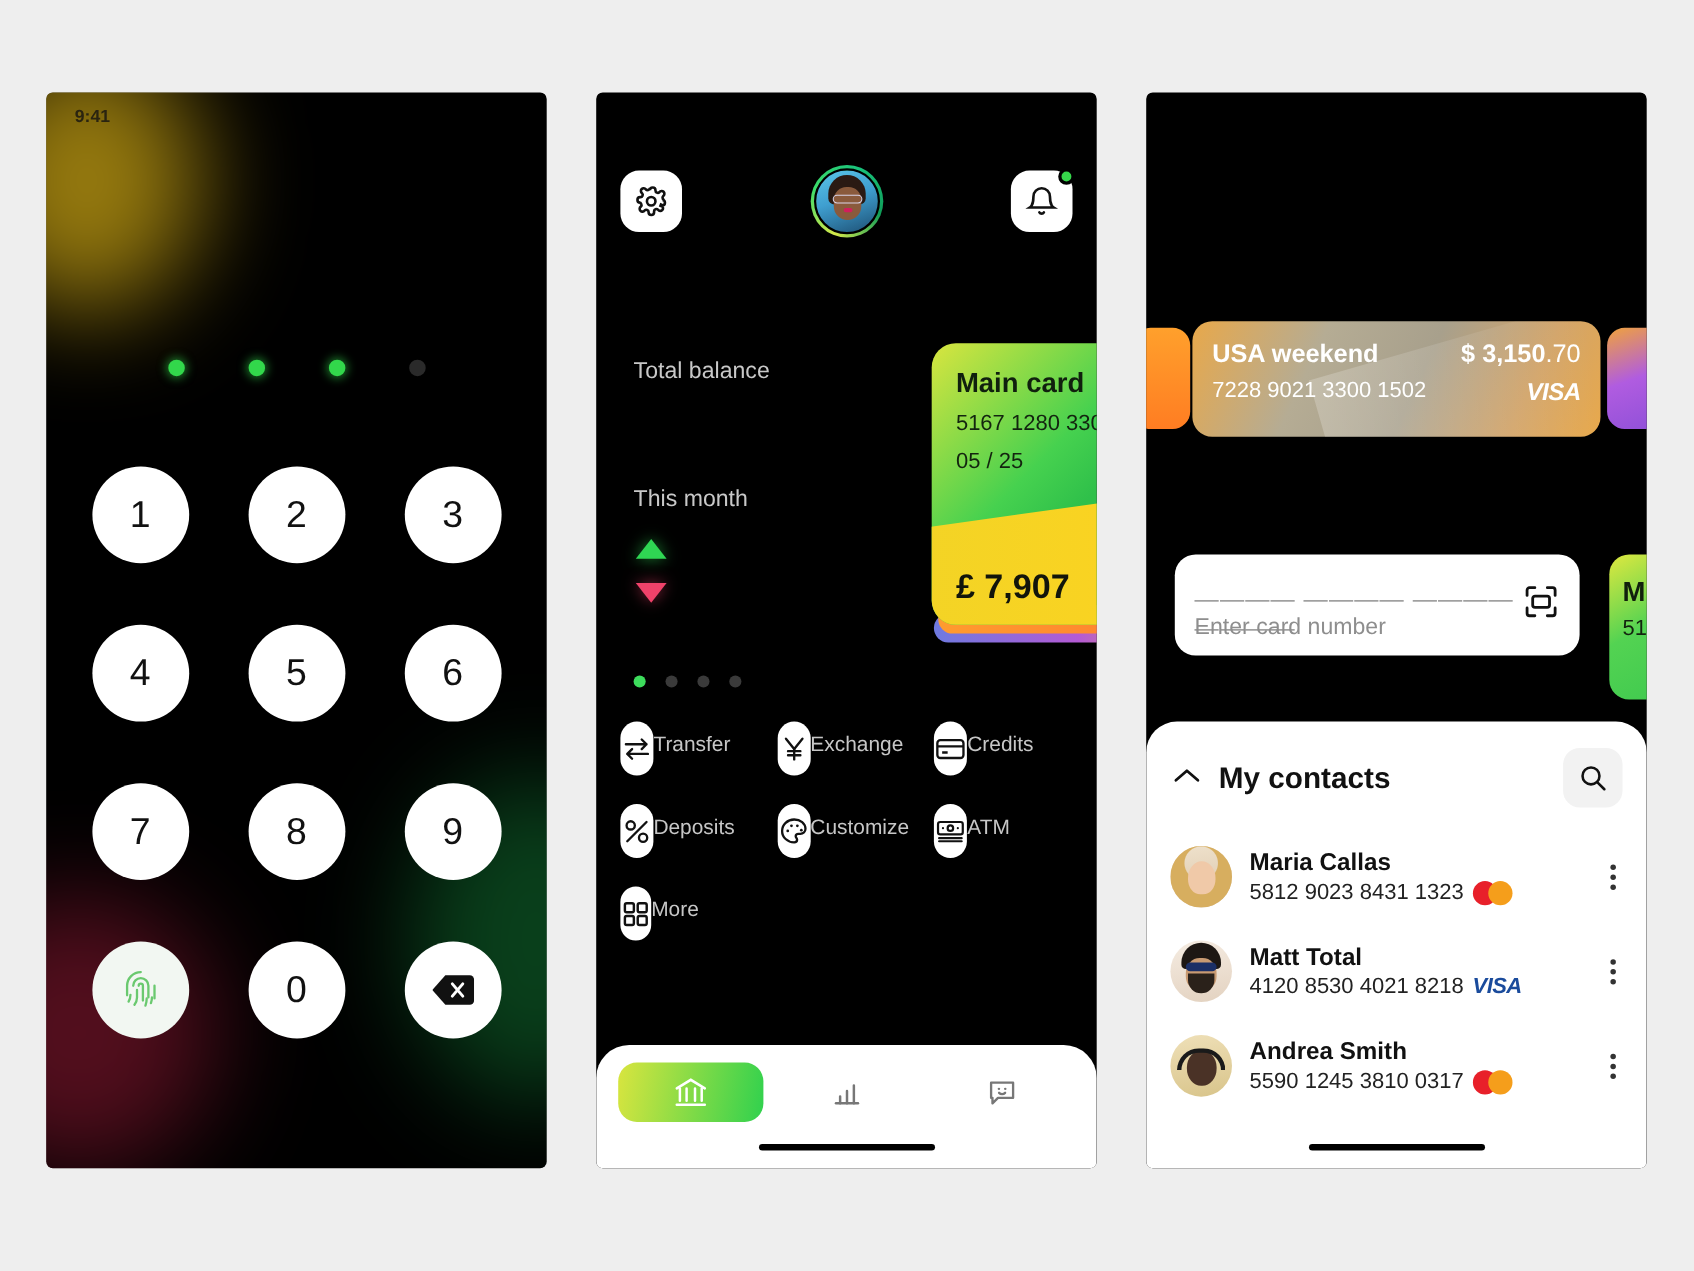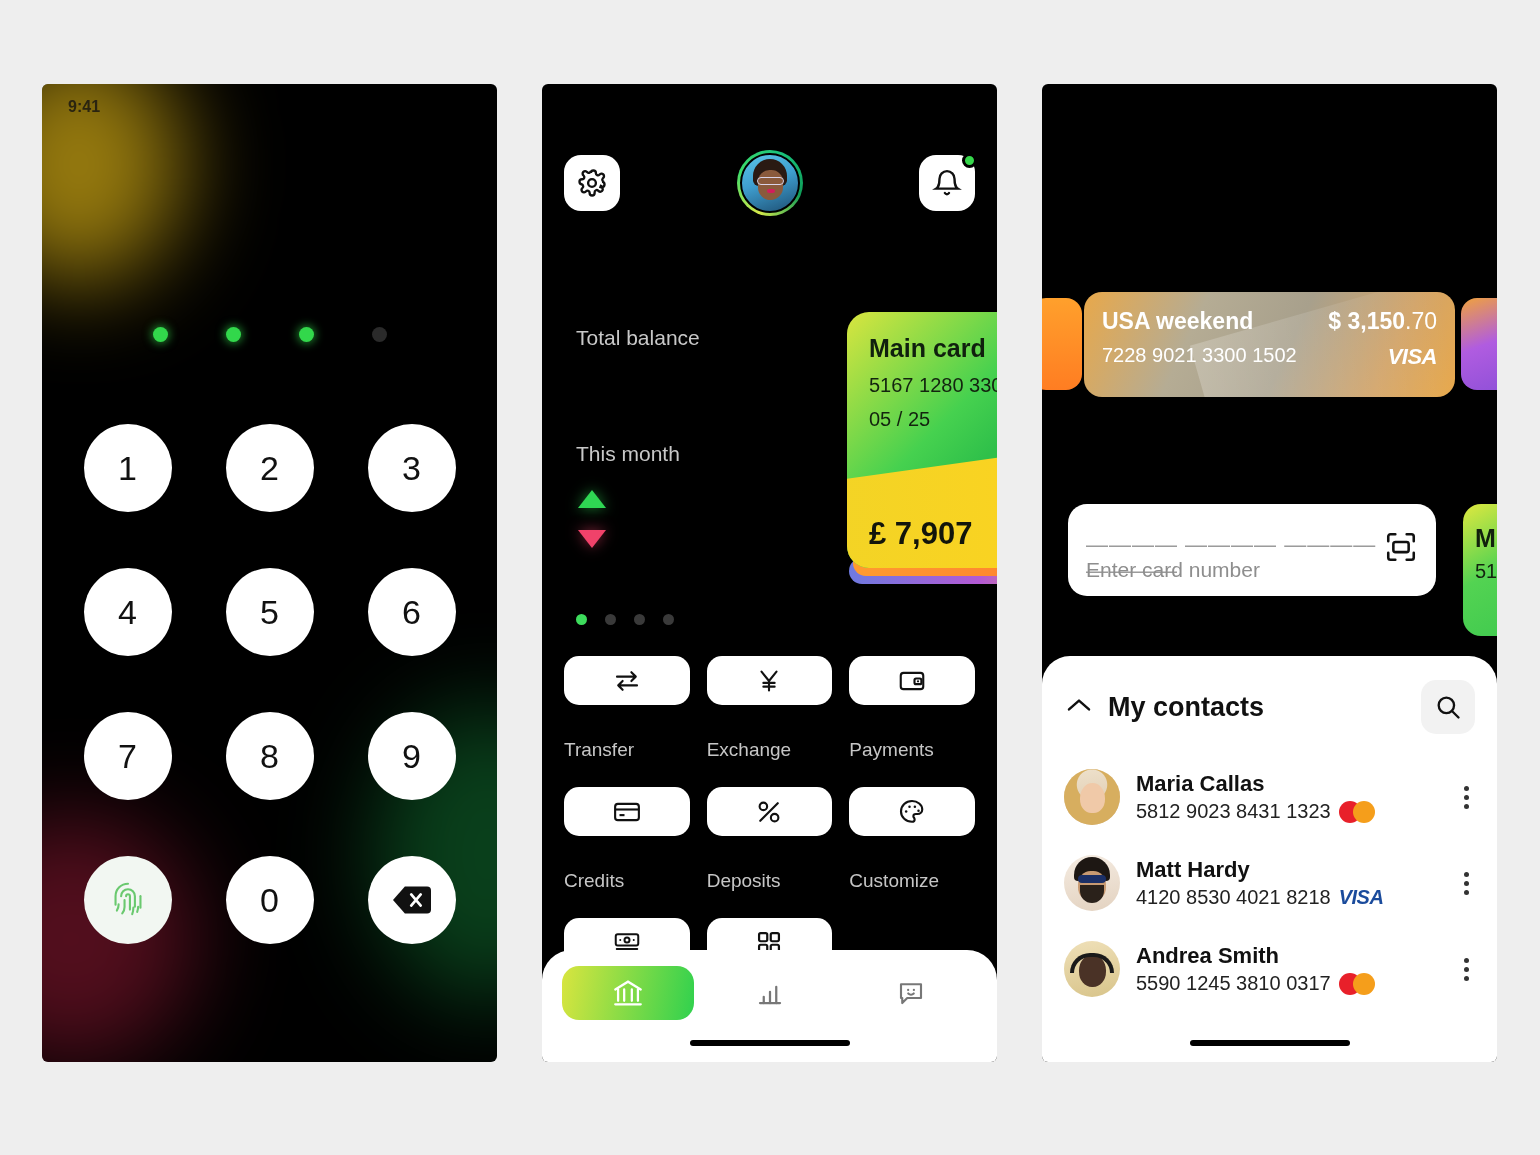--- a/index.html
+++ b/index.html
@@ -130,21 +130,21 @@
 
   .grid-actions {
     position: absolute; top: 572px; left: 22px; right: 22px;
     display: grid; grid-template-columns: repeat(3, 1fr); gap: 26px 17px;
   }
   .act-btn {
     height: 49px; border-radius: 15px; background: #fff;
     display: flex; align-items: center; justify-content: center; cursor: pointer;
   }
   .act-lbl { margin-top: 11px; font-size: 19px; color: #c6c6c6; }
-  .act-cell { display: flex; flex-direction: column; gap: 23px; }
+  .act-cell { display: flex; flex-direction: row; }
 
   .navbar {
     position: absolute; bottom: 0; left: 0; width: 100%; height: 112px;
     background: #fff; border-radius: 30px 30px 0 0;
   }
   .nav-items {
     display: flex; align-items: center; justify-content: space-between;
     padding: 16px 20px 0 20px;
   }
   .nav-item {
@@ -357,30 +357,20 @@
         <div class="act-btn">
           <svg width="30" height="30" viewBox="0 0 24 24" fill="none" stroke="#111" stroke-width="1.7" stroke-linecap="round">
             <path d="M6 4.5l6 7.5 6-7.5"></path>
               <path d="M12 12v7.5"></path>
               <path d="M7.5 13.5h9M7.5 16.5h9"></path>
           </svg>
         </div>
         <div class="act-lbl">Exchange</div>
       </div>
 
-      <div class="act-cell">
-        <div class="act-btn">
-          <svg width="30" height="30" viewBox="0 0 24 24" fill="none" stroke="#111" stroke-width="1.7" stroke-linejoin="round">
-            <rect x="3" y="5.5" width="18" height="13" rx="2.2"></rect>
-            <rect x="14" y="10" width="5.5" height="4.5" rx="1.2"></rect>
-            <circle cx="16.8" cy="12.2" r=".9" fill="#111" stroke="none"></circle>
-          </svg>
-        </div>
-        <div class="act-lbl">Payments</div>
-      </div>
 
       <div class="act-cell">
         <div class="act-btn">
           <svg width="30" height="30" viewBox="0 0 24 24" fill="none" stroke="#111" stroke-width="1.7" stroke-linejoin="round">
             <rect x="2.5" y="5.5" width="19" height="13" rx="2.2"></rect>
             <path d="M2.5 10h19"></path>
               <path d="M6 14.5h4"></path>
           </svg>
         </div>
         <div class="act-lbl">Credits</div>
@@ -538,21 +528,21 @@
         </div>
 
         <div class="ct-row">
           <div class="ct-av f2">
               <span class="hair"></span>
               <span class="skin"></span>
               <span class="beard"></span>
               <span class="gl"></span>
             </div>
           <div class="ct-info">
-            <div class="ct-name">Matt Hardy</div>
+            <div class="ct-name">Matt Total</div>
             <div class="ct-num-row">
               <span class="ct-num">4120 8530 4021 8218</span>
               <span class="visa-logo">VISA</span>
             </div>
           </div>
           <div class="ct-kebab">
               <span class="kd"></span>
               <span class="kd"></span>
               <span class="kd"></span>
             </div>

